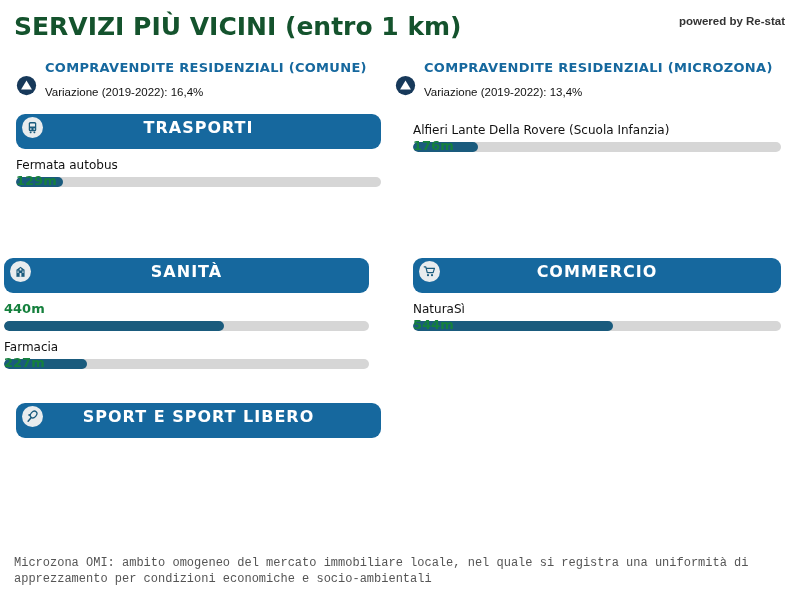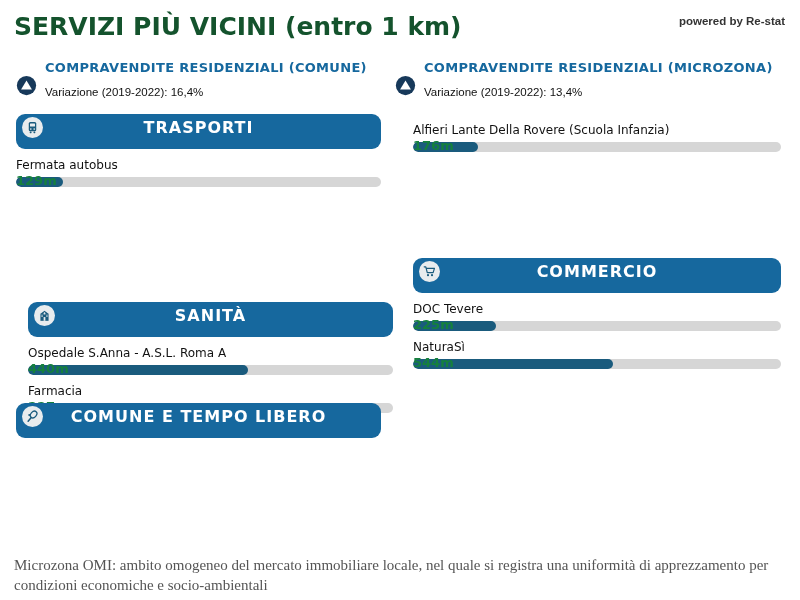--- a/index.html
+++ b/index.html
@@ -40,21 +40,21 @@
     font-size:13px;font-weight:bold;color:var(--primary-blue);
     letter-spacing:0.3px;line-height:16px;white-space:nowrap;
   }
   .stat-sub{
     font-family:"Liberation Sans",sans-serif;
     font-size:11.5px;color:#111;line-height:15px;margin-top:9px;
   }
   .section{position:absolute;}
   .sec-trasporti{left:16px;top:114px;width:365px;}
   .sec-istruzione{left:413px;top:114px;width:368px;}
-  .sec-sanita{left:28px;top:258px;width:365px;margin-top:44px;}
+  .sec-sanita{left:4px;top:258px;width:365px;}
   .sec-commercio{left:413px;top:258px;width:368px;}
   .sec-sport{left:16px;top:403px;width:365px;}
   .section-header{
     position:relative;height:35px;border-radius:9px;
     background:var(--primary-blue);
   }
   .section-title{
     position:absolute;left:0;right:0;top:0;height:27px;
     display:flex;align-items:center;justify-content:center;
     color:#ffffff;font-weight:bold;font-size:16px;letter-spacing:1px;
@@ -75,22 +75,22 @@
   .item-value{font-size:13px;font-weight:bold;color:#15803d;white-space:nowrap;}
   .bar{
     margin-top:4px;height:10px;border-radius:5px;
     background:var(--bar-track);overflow:hidden;
   }
   .bar-fill{
     height:100%;border-radius:5px;background:var(--bar-fill);width:0;
   }
   .footer-note{
     position:absolute;left:14px;top:556px;width:772px;
-    font-family:Liberation Serif, serif;
-    font-size:15px;color:var(--footer-gray);line-height:1.3;
+    font-family:Liberation Mono, monospace;
+    font-size:12px;color:var(--footer-gray);line-height:1.3;
   }
 </style>
 </head>
 <body>
 
 <h1 class="page-title">SERVIZI PIÙ VICINI (entro 1 km)</h1>
 <div class="powered">powered by Re-stat</div>
 
 <div class="stat stat-left">
   <span class="stat-icon">
@@ -165,21 +165,20 @@
         <rect x="7" y="11.8" width="2.2" height="2.2" fill="#e8ecee"></rect>
         <rect x="14.8" y="11.8" width="2.2" height="2.2" fill="#e8ecee"></rect>
         <rect x="11.3" y="6.8" width="1.4" height="3.4" fill="#e8ecee"></rect>
         <rect x="10.3" y="7.8" width="3.4" height="1.4" fill="#e8ecee"></rect>
       </svg>
     </span>
     <span class="section-title">SANITÀ</span>
   </div>
   <div class="item">
     <div class="item-row">
-      <span class="item-label">Ospedale S.Anna - A.S.L. Roma A</span>
       <span class="item-value">440m</span>
     </div>
     <div class="bar">
       <div class="bar-fill" style="width: 60.3%;"></div>
     </div>
   </div>
   <div class="item">
     <div class="item-row">
       <span class="item-label">Farmacia</span>
       <span class="item-value">227m</span>
@@ -196,44 +195,35 @@
       <svg width="15" height="15" viewBox="0 0 24 24">
         <path d="M3.5 4.5h2.6l2.3 9.2h9.4l2.1-6.8H7" fill="none" stroke="#1a5b7d" stroke-width="1.9" stroke-linejoin="round" stroke-linecap="round"></path>
         <circle cx="9.6" cy="17.8" r="1.7" fill="#1a5b7d"></circle>
         <circle cx="16" cy="17.8" r="1.7" fill="#1a5b7d"></circle>
       </svg>
     </span>
     <span class="section-title">COMMERCIO</span>
   </div>
   <div class="item">
     <div class="item-row">
-      <span class="item-label">DOC Tevere</span>
-      <span class="item-value">225m</span>
-    </div>
-    <div class="bar">
-      <div class="bar-fill" style="width: 22.5%;"></div>
-    </div>
-  </div>
-  <div class="item">
-    <div class="item-row">
       <span class="item-label">NaturaSì</span>
       <span class="item-value">544m</span>
     </div>
     <div class="bar">
       <div class="bar-fill" style="width: 54.4%;"></div>
     </div>
   </div>
 </div>
 
 <div class="section sec-sport">
   <div class="section-header">
     <span class="header-icon">
       <svg width="15" height="15" viewBox="0 0 24 24">
         <ellipse cx="13.8" cy="8.8" rx="4.4" ry="6" transform="rotate(42 13.8 8.8)" fill="none" stroke="#1a5b7d" stroke-width="2"></ellipse>
         <path d="M10 13.6 L5 19.5" stroke="#1a5b7d" stroke-width="2.4" stroke-linecap="round"></path>
         <circle cx="6.8" cy="9.5" r="1.6" fill="#1a5b7d"></circle>
       </svg>
     </span>
-    <span class="section-title">COMUNE E TEMPO LIBERO</span>
+    <span class="section-title">SPORT E SPORT LIBERO</span>
   </div>
 </div>
 
 <div class="footer-note">Microzona OMI: ambito omogeneo del mercato immobiliare locale, nel quale si registra una uniformità di apprezzamento per condizioni economiche e socio-ambientali</div>
 
 </body></html>

